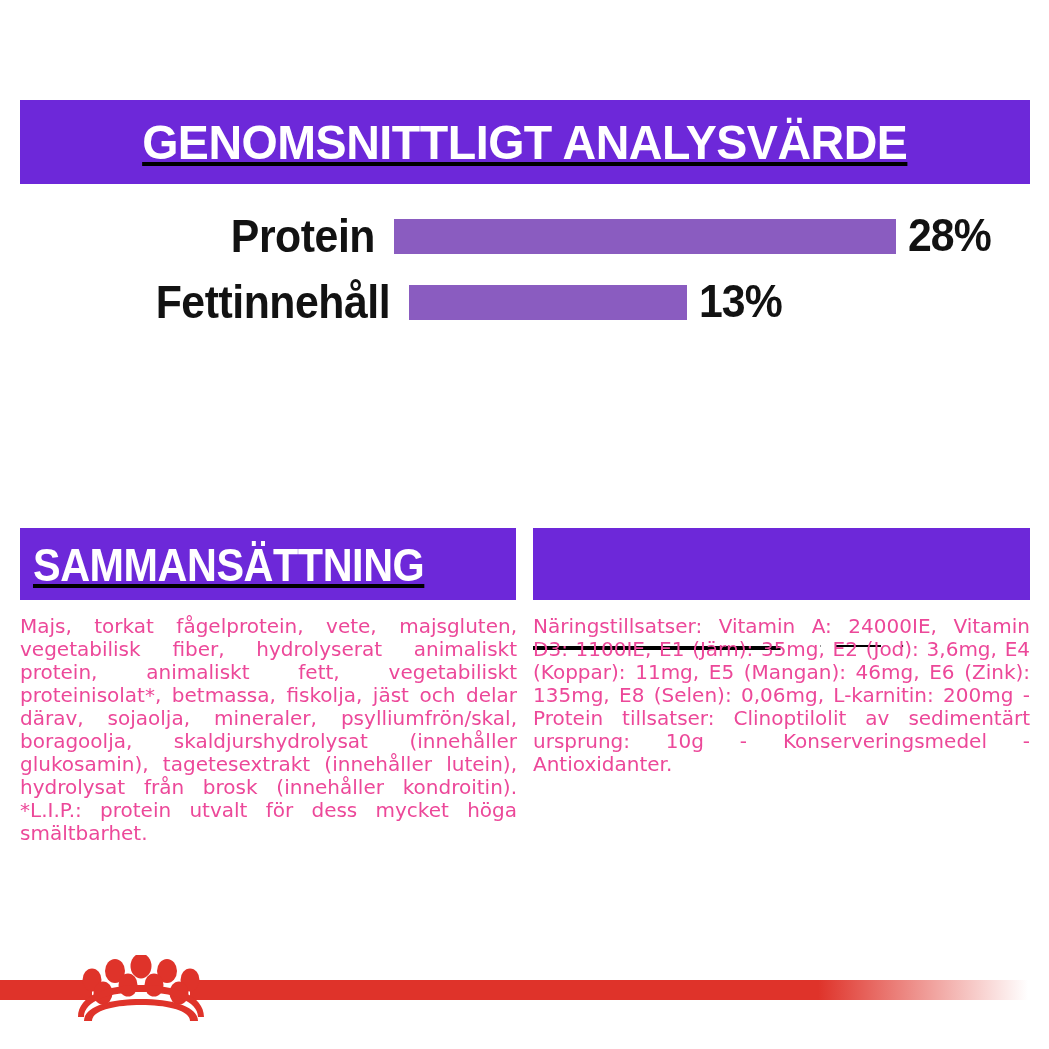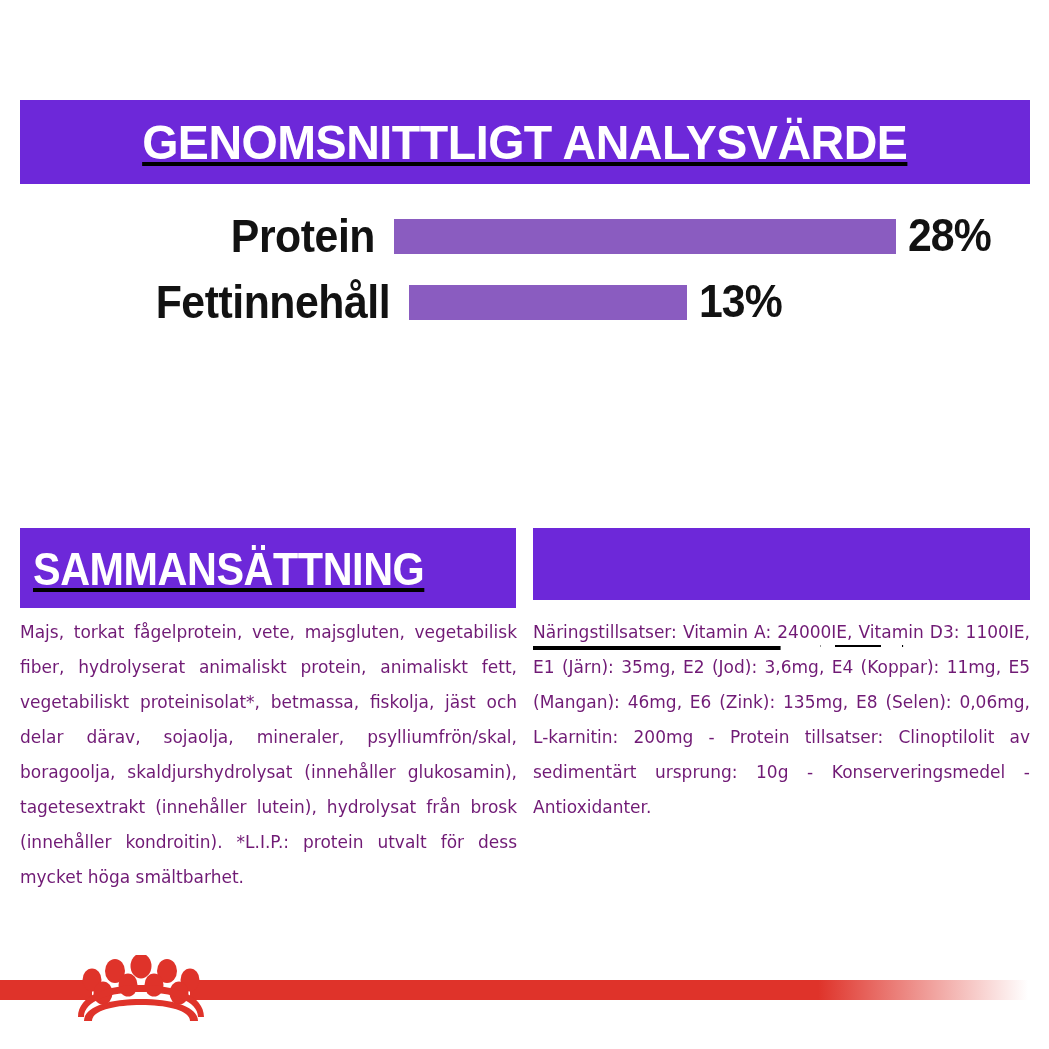--- a/index.html
+++ b/index.html
@@ -45,21 +45,21 @@
   #analysis-band .band-title {
     font-size: 49px;
     transform: scaleX(0.95);
     transform-origin: center center;
   }
 
   #composition-band {
     left: 20px;
     top: 528px;
     width: 496px;
-    height: 80px;
+    height: 72px;
     padding-left: 13px;
   }
   #composition-band .band-title {
     font-size: 47px;
     transform: scaleX(0.88);
   }
 
   #additives-band {
     left: 533px;
     top: 528px;
@@ -135,24 +135,24 @@
     font-size: 46px;
     letter-spacing: -1px;
     white-space: nowrap;
     transform: scaleX(0.93);
     transform-origin: left center;
   }
 
   
   .body-col {
     position: absolute;
-    color: #701a75;
+    color: #ec4899;
     font-family: "DejaVu Sans", "Liberation Sans", sans-serif;
-    font-size: 17px;
-    line-height: 35px;
+    font-size: 20px;
+    line-height: 23px;
     text-align: justify;
   }
   #composition-text {
     left: 20px;
     top: 615px;
     width: 497px;
   }
   #additives-text {
     left: 533px;
     top: 615px;

